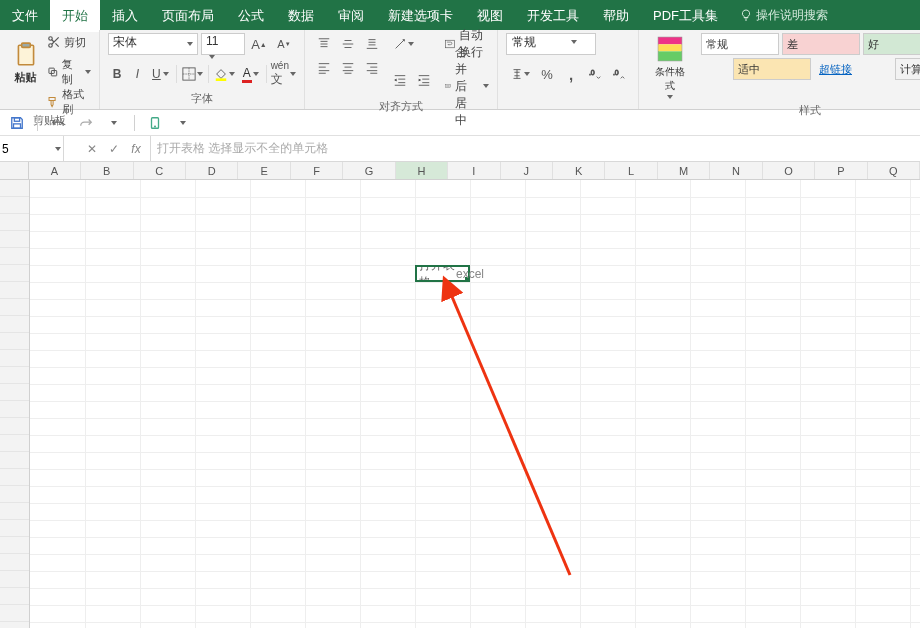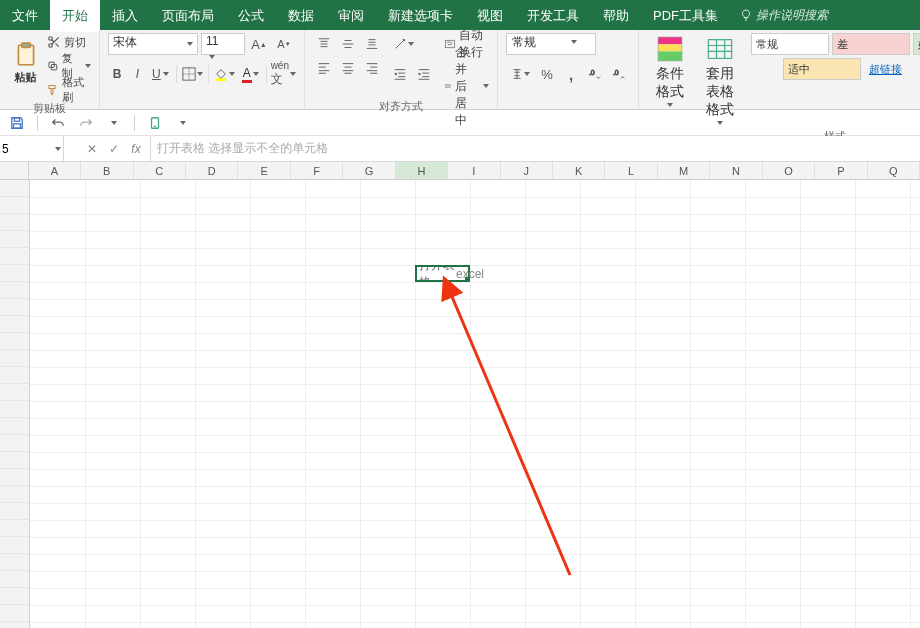--- a/index.html
+++ b/index.html
@@ -2,30 +2,30 @@
 <html><head>
 <meta charset="utf-8">
 <style>
 *{box-sizing:border-box;margin:0;padding:0;font-family:"Microsoft YaHei","SimSun",sans-serif;}
 body{background:#fff;width:920px;height:628px;overflow:hidden;font-size:12px;color:#333;}
 
 
 .ribbon-tabs{background:#217346;height:30px;display:flex;align-items:stretch;color:#fff;}
 .ribbon-tab{padding:16px 12px;display:flex;align-items:center;cursor:pointer;font-size:13px;}
 .ribbon-tab.active{background:#fff;color:#217346;}
-.search-area{display:flex;align-items:center;margin-left:10px;color:#d4e9dc;font-size:12px;font-style:italic;}
+.search-area{display:flex;align-items:center;margin-left:10px;color:#d4e9dc;font-size:12px;}
 .search-area svg{margin-right:4px;}
 
 
 .ribbon{background:#f3f3f3;border-bottom:1px solid #d0d0d0;height:80px;display:flex;}
 .group{border-right:1px solid #e0e0e0;padding:3px 8px 0 8px;display:flex;flex-direction:column;justify-content:space-between;}
 .group-label{text-align:center;font-size:11px;color:#666;padding:2px 0 3px 0;}
 .group-body{display:flex;align-items:flex-start;gap:4px;flex:1;}
 
-.col{display:flex;flex-direction:column;gap:6px;}
+.col{display:flex;flex-direction:column;gap:12px;}
 .big-btn{display:flex;flex-direction:column;align-items:center;justify-content:center;width:40px;height:58px;cursor:pointer;font-weight:bold;}
 .big-btn span{font-size:11px;}
 
 .clip-row{display:flex;align-items:center;gap:3px;cursor:pointer;height:18px;font-size:11px;color:#444;}
 
 .font-row1{display:flex;align-items:center;gap:3px;}
 .font-select{background:#fff;border:1px solid #ccc;height:22px;padding:0 18px 0 4px;font-size:12px;min-width:90px;position:relative;}
 .size-select{background:#fff;border:1px solid #ccc;height:22px;padding:0 14px 0 4px;font-size:12px;width:44px;}
 .btn{display:inline-flex;align-items:center;justify-content:center;width:22px;height:22px;cursor:pointer;color:#555;}
 .btn.wide{width:28px;}
@@ -34,21 +34,21 @@
 
 .align-grid{display:grid;grid-template-columns:repeat(3,22px);grid-auto-rows:22px;gap:2px;}
 .wrap-col{display:flex;flex-direction:column;gap:20px;margin-left:6px;}
 .wrap-btn{display:flex;align-items:center;gap:4px;cursor:pointer;height:22px;font-size:12px;color:#444;}
 
 .num-row1{display:flex;}
 .num-select{background:#fff;border:1px solid #ccc;height:22px;padding:0 18px 0 5px;min-width:90px;}
 .num-row2{display:flex;gap:2px;margin-top:4px;}
 
 .style-btn{display:flex;flex-direction:column;align-items:center;cursor:pointer;padding:2px 4px;width:46px;}
-.style-btn span{font-size:14px;margin-top:2px;text-align:center;}
+.style-btn span{font-size:10px;margin-top:2px;text-align:center;}
 
 .styles-right{display:flex;flex-direction:column;gap:3px;margin-left:4px;}
 .style-row{display:flex;gap:3px;}
 .style-box{width:78px;height:22px;border:1px solid #ccc;display:flex;align-items:center;padding:0 4px;font-size:11px;background:#fff;}
 .style-box.input{background:#fff;}
 .style-box.bad{background:#f8d2d2;}
 .style-box.good{background:#d2e8d4;}
 .style-box.medium{background:#fbe5b2;margin-left:32px;}
 .style-box.link{color:#0563c1;text-decoration:underline;border-color:transparent;background:transparent;}
 .style-box.calc{background:#f2f2f2;}
@@ -187,20 +187,21 @@
             <span style="color:#333;border-bottom:3px solid #d22;padding:0 1px">A</span>
             <span class="caret" style="margin-left:1px"></span>
           </div>
         <div style="width:1px;height:18px;background:#ddd;margin:0 2px"></div>
         <div class="btn wide">
             <span style="font-size:10px">wén<br><span style="font-size:12px">文</span></span>
             <span class="caret" style="margin-left:1px"></span>
           </div>
       </div>
     </div>
+    <div class="group-label">字体</div>
   </div>
 
   <div class="group">
     <div class="group-body">
       <div class="col">
         <div class="align-grid">
           <div class="btn">
               <svg width="14" height="14" viewBox="0 0 16 16" stroke="#555">
                 <path d="M2 2h12M4 5h8M4 8h8M4 11h8"></path>
               </svg>
@@ -306,29 +307,20 @@
   <div class="group" style="flex:1">
     <div class="group-body">
       <div class="style-btn">
         <svg width="28" height="28" viewBox="0 0 24 24">
             <rect x="2" y="2" width="20" height="20" fill="#fff" stroke="#999"></rect>
             <rect x="2" y="2" width="20" height="6" fill="#e38"></rect>
             <rect x="2" y="8" width="20" height="6" fill="#fd5"></rect>
             <rect x="2" y="14" width="20" height="8" fill="#6c6"></rect>
           </svg>
         <span>条件格式</span>
-          <span class="caret"></span>
-      </div>
-      <div class="style-btn">
-        <svg width="28" height="28" viewBox="0 0 24 24" fill="none" stroke="#4a8">
-            <rect x="2" y="4" width="20" height="16"></rect>
-            <path d="M2 9h20M2 14h20M9 4v16M16 4v16"></path>
-          </svg>
-        <span style="white-space:pre-line">套用
-表格格式</span>
           <span class="caret"></span>
       </div>
       <div class="styles-right">
         <div class="style-row">
           <div class="style-box input">常规</div>
           <div class="style-box bad">差</div>
           <div class="style-box good">好</div>
         </div>
         <div class="style-row">
           <div class="style-box medium">适中</div>

